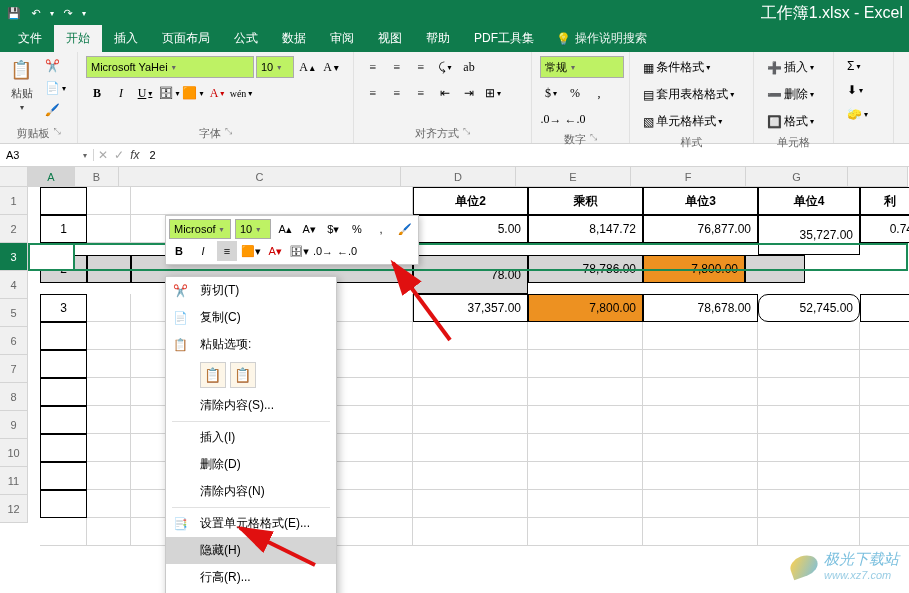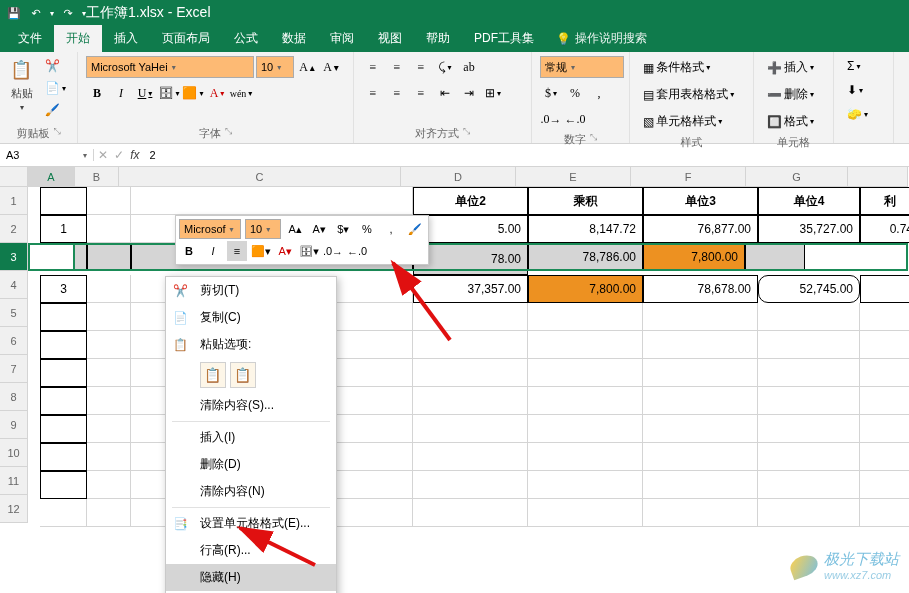--- a/index.html
+++ b/index.html
@@ -2,38 +2,38 @@
 <html><head>
 <meta charset="utf-8">
 <style>
 * { margin:0; padding:0; box-sizing:border-box; }
 body { font-family:"Microsoft YaHei","Segoe UI",sans-serif; font-size:12px; background:#fff; overflow:hidden; width:909px; height:593px; position:relative; }
 
 
 .titlebar { background:#0f7b4c; height:26px; display:flex; align-items:center; color:#fff; padding:0 6px; }
 .titlebar .qat { display:flex; align-items:center; gap:6px; }
 .titlebar .qat .icon { width:16px; height:16px; display:flex; align-items:center; justify-content:center; font-size:11px; color:#fff; }
-.titlebar .title { flex:1; text-align:left; font-size:14px; }
+.titlebar .title { flex:1; text-align:right; font-size:16px; }
 .titlebar .wins { display:flex; gap:4px; }
 
 
 .tabs { background:#0f7b4c; height:26px; display:flex; align-items:flex-end; padding-left:6px; color:#fff; }
 .tabs .tab { padding:5px 12px; font-size:12px; cursor:pointer; }
 .tabs .tab.active { background:#f3f3f3; color:#0f7b4c; }
 .tabs .tellme { display:flex; align-items:center; gap:4px; padding:5px 10px; opacity:0.9; }
 
 
 .ribbon { background:#f3f3f3; border-bottom:1px solid #d4d4d4; height:92px; display:flex; }
 .group { border-right:1px solid #e1e1e1; padding:4px 8px 2px; display:flex; flex-direction:column; justify-content:space-between; }
 .group .controls { flex:1; display:flex; align-items:flex-start; gap:4px; }
 .group .label { text-align:center; font-size:11px; color:#666; padding-top:2px; display:flex; justify-content:center; gap:4px; }
 .ribbon .btn { border:1px solid transparent; padding:2px 4px; font-size:12px; display:flex; align-items:center; gap:2px; }
 .bigbtn { display:flex; flex-direction:column; align-items:center; gap:2px; font-size:11px; color:#444; }
 .bigbtn .ico { width:28px; height:28px; display:flex; align-items:center; justify-content:center; font-size:18px; }
-.combo { border:1px solid #ababab; background:#fdba74; height:22px; display:flex; align-items:center; padding:0 4px; font-size:11px; }
+.combo { border:1px solid #ababab; background:#bef264; height:22px; display:flex; align-items:center; padding:0 4px; font-size:11px; }
 .combo .arrow { margin-left:4px; font-size:8px; color:#666; }
 .row { display:flex; gap:2px; align-items:center; }
 .col { display:flex; flex-direction:column; gap:2px; }
 
 
 .fontbtn { width:22px; height:22px; display:flex; align-items:center; justify-content:center; font-family:"Times New Roman",serif; }
 
 
 .fbar-area { display:flex; border-bottom:1px solid #d4d4d4; height:23px; background:#fff; align-items:center; }
 .namebox { width:94px; border-right:1px solid #d4d4d4; padding:0 6px; display:flex; align-items:center; font-size:11px; }
@@ -329,28 +329,28 @@
         <div class="cell dbord center" style="width: 102px; height: 28px; font-weight: bold;">单位4</div>
         <div class="cell dbord center" style="width: 60px; height: 28px; font-weight: bold;">利</div>
       </div>
       <div class="crow">
         <div class="cell dbord center" style="width: 47px; height: 28px;">1</div>
         <div class="cell" style="width: 44px; height: 28px;"></div>
         <div class="cell" style="width: 282px; height: 28px;"></div>
         <div class="cell dbord right" style="width: 115px; height: 28px;">5.00</div>
         <div class="cell dbord right" style="width: 115px; height: 28px;">8,147.72</div>
         <div class="cell dbord right" style="width: 115px; height: 28px;">76,877.00</div>
-        <div class="cell dbord right" style="width: 102px; height: 28px;">35,727.00</div>
+        <div class="cell dbord right" style="width: 102px; height: 40px;">35,727.00</div>
         <div class="cell dbord right" style="width: 60px; height: 28px;">0.74</div>
       </div>
       <div class="crow">
         <div class="cell dbord center selrow" style="width: 47px; height: 28px;">2</div>
         <div class="cell selrow dbord" style="width: 44px; height: 28px;"></div>
         <div class="cell selrow dbord" style="width: 282px; height: 28px;"></div>
-        <div class="cell dbord right selrow" style="width: 115px; height: 32px;">78.00</div>
+        <div class="cell dbord right selrow" style="width: 115px; height: 39px;">78.00</div>
         <div class="cell dbord right selrow" style="width: 115px; height: 28px;">78,786.00</div>
         <div class="cell dbord right selrow orange" style="width: 102px; height: 28px;">7,800.00</div>
         <div class="cell selrow dbord" style="width: 60px; height: 28px;"></div>
       </div>
       <div class="crow">
         <div class="cell dbord center" style="width: 47px; height: 28px;">3</div>
         <div class="cell" style="width: 44px; height: 28px;"></div>
         <div class="cell" style="width: 282px; height: 28px;"></div>
         <div class="cell dbord right" style="width: 115px; height: 28px;">37,357.00</div>
         <div class="cell dbord right orange" style="width: 115px; height: 28px;">7,800.00</div>
@@ -436,21 +436,21 @@
         <div class="cell" style="width: 115px; height: 28px;"></div>
         <div class="cell" style="width: 115px; height: 28px;"></div>
         <div class="cell" style="width: 102px; height: 28px;"></div>
         <div class="cell" style="width: 60px; height: 28px;"></div>
       </div>
     </div>
   <div class="selborder" id="rowsel" style="left: 28px; top: 76px; width: 880px; height: 28px;"></div>
   <div class="selborder" id="activeCell" style="border-width: 2px; left: 28px; top: 76px; width: 47px; height: 28px; background: rgb(255, 255, 255);"></div>
 </div>
 
-<div class="minitb" style="left:175px; top:215px">
+<div class="minitb" style="left:165px; top:215px">
   <div class="row">
     <div class="combo" style="width:62px">
         <span>Microsof</span>
         <span class="arrow">▾</span>
       </div>
     <div class="combo" style="width:36px">
         <span>10</span>
         <span class="arrow">▾</span>
       </div>
     <div class="ib">A▴</div>
@@ -504,27 +504,27 @@
     </div>
   <div class="mi">
       <span class="ic"></span>
       <span>清除内容(N)</span>
     </div>
   <div class="sep"></div>
   <div class="mi">
       <span class="ic">📑</span>
       <span>设置单元格格式(E)...</span>
     </div>
-  <div class="mi">
-      <span class="ic"></span>
-      <span>行高(R)...</span>
-    </div>
   <div class="mi hover">
       <span class="ic"></span>
       <span>隐藏(H)</span>
+    </div>
+  <div class="mi">
+      <span class="ic"></span>
+      <span>行高(R)...</span>
     </div>
   <div class="mi"></div>
 </div>
 
 <svg class="arrow-red" style="left:230px; top:520px" width="90" height="50">
   <defs>
       <marker id="ah1" markerWidth="10" markerHeight="10" refX="8" refY="3" orient="auto">
         <path d="M0,0 L0,6 L9,3 z" fill="#e01010"></path>
       </marker>
     </defs>

